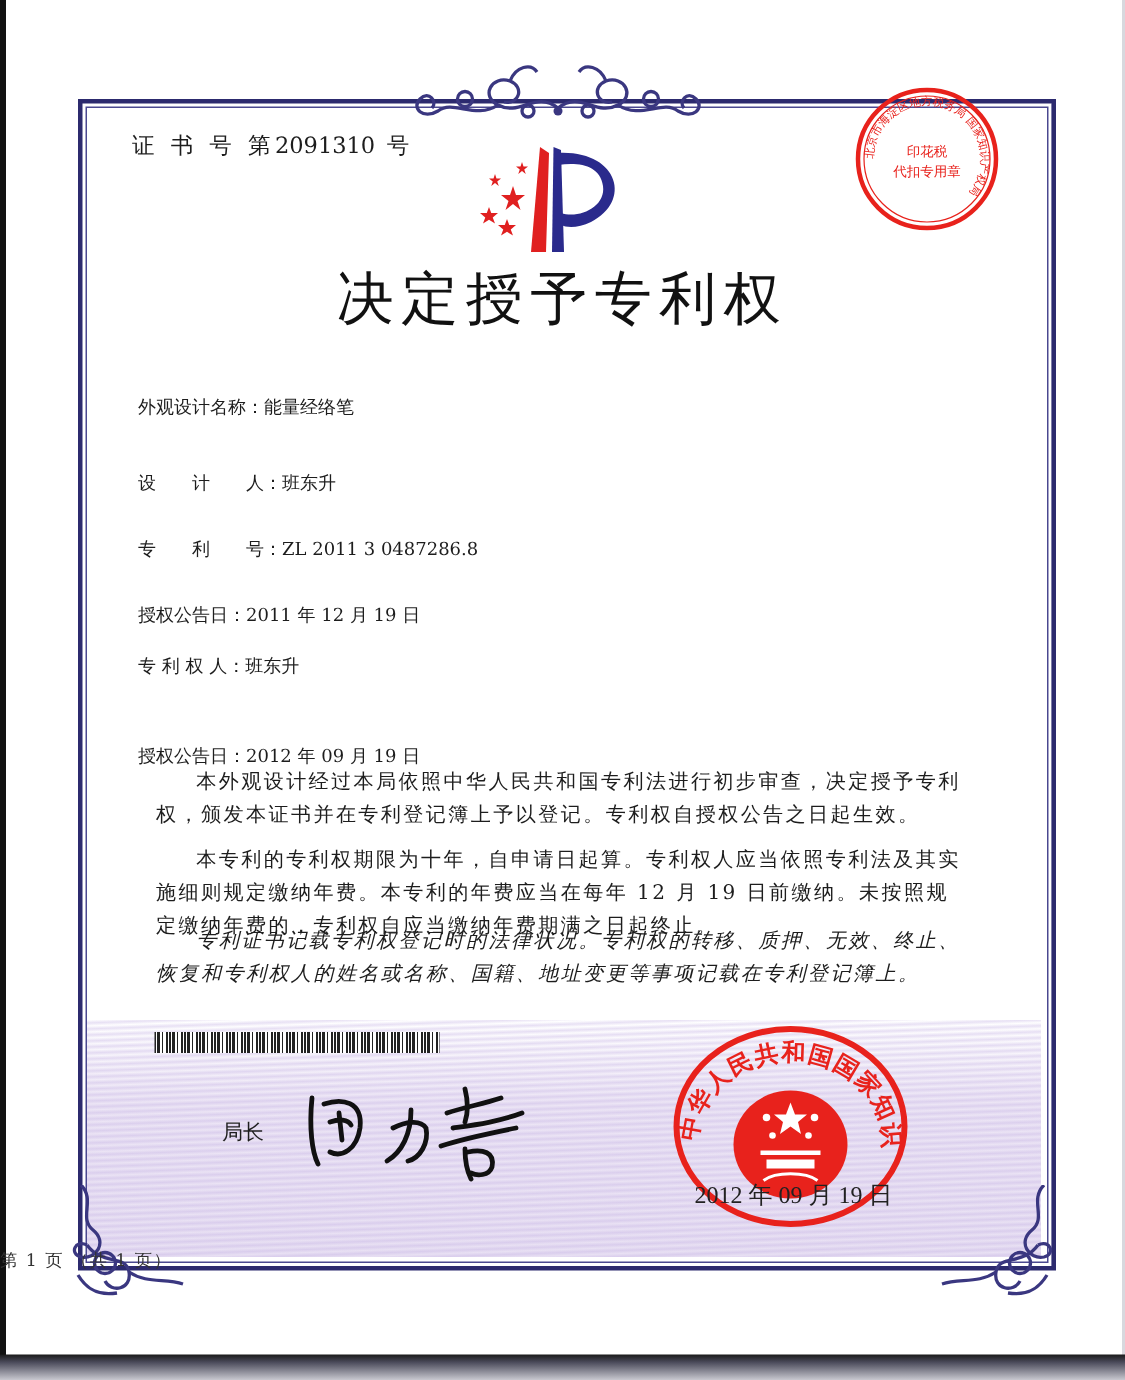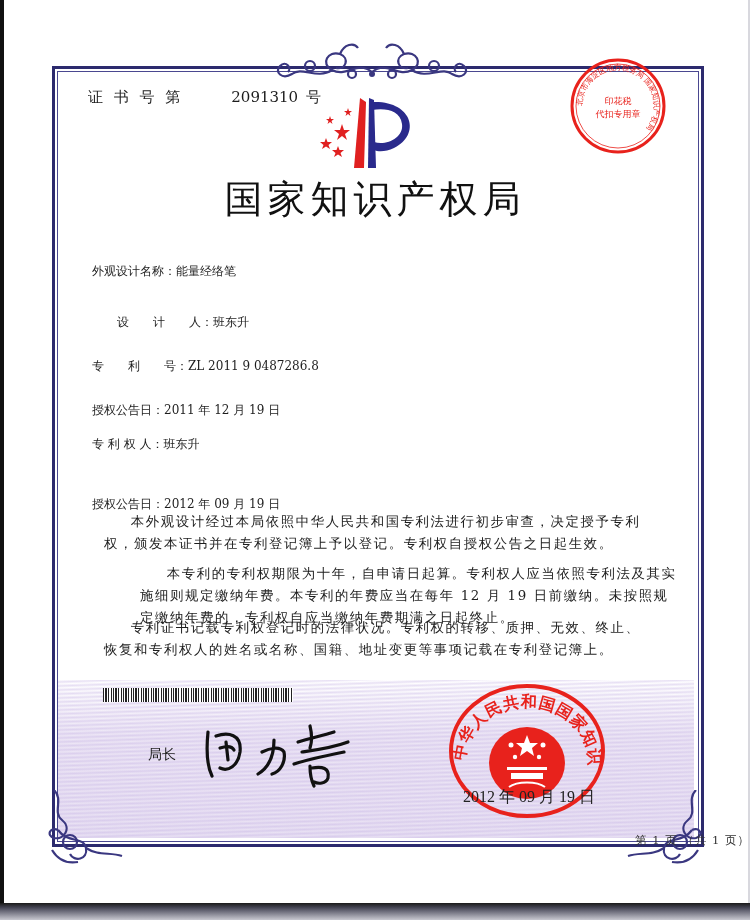--- a/index.html
+++ b/index.html
@@ -25,53 +25,53 @@
       linear-gradient(180deg, rgba(236,228,246,0) 0%, #ece5f5 35%, #e8e0f3 100%);
   }
   .ornament-top {
     position:absolute; left:262px; top:30px; width:220px; height:60px;
   }
   .ornament-corner { position:absolute; width:80px; height:80px; }
 
   .cert-no {
     position:absolute; left:88px; top:88px; font-size:15px; letter-spacing:3px;
   }
-  .cert-no .num { letter-spacing:0;margin-left:48px; }
+  .cert-no .num { letter-spacing:0; }
 
   .logo { position:absolute; left:312px; top:94px; width:110px; height:76px; }
 
   .title {
     position:absolute; left:0; width:750px; top:174px; text-align:center;
     font-family:"DejaVu Sans", "Liberation Sans", sans-serif;
     font-size:38px; letter-spacing:5px; color:#111; font-weight:normal;
   }
 
   .field { position:absolute; left:92px; font-size:12px; }
   .field .lbl, .field .val { display:inline; }
 
   .para {
     position:absolute; left:104px; width:540px; font-size:13.4px; line-height:22px; letter-spacing:1.6px;
     text-indent:2em;
   }
   .para.p1 { top:511px; }
-  .para.p2 { top:563px;margin-left:36px; }
-  .para.p3 { top:617px; }
+  .para.p2 { top:563px; }
+  .para.p3 { top:617px;font-style:italic; }
 
   .barcode { position:absolute; left:103px; top:688px; width:190px; height:14px;
     background:repeating-linear-gradient(90deg,#222 0 1px,#fff 1px 2px,#222 2px 4px,#fff 4px 5px,#222 5px 6px,#fff 6px 8px,#222 8px 9px,#fff 9px 10px); }
 
   .director-label { position:absolute; left:148px; top:746px; font-family:"DejaVu Sans","Liberation Sans",sans-serif; font-size:14px; }
   .signature { position:absolute; left:198px; top:712px; width:160px; height:80px; }
 
   .seal-big { position:absolute; left:447px; top:683px; width:160px; height:136px; }
   .seal-date { position:absolute; left:463px; top:787px; font-family:"Liberation Serif","DejaVu Serif",serif; font-size:16px; color:#222; }
 
   .seal-small { position:absolute; left:568px; top:56px; width:100px; height:100px; }
 
-  .page-no { position:absolute; left:0; width:750px; top:833px; text-align:right; font-size:11.5px; letter-spacing:1px; color:#333; }
+  .page-no { position:absolute; left:0; width:750px; top:833px; text-align:left; font-size:11.5px; letter-spacing:1px; color:#333; }
 </style>
 </head>
 <body>
 
 <div class="scan-left"></div>
 <div class="scan-right"></div>
 <div class="scan-bottom"></div>
 
 <div class="tint"></div>
 <div class="frame"></div>
@@ -132,30 +132,30 @@
   <path d="M60 8 C100 6 110 40 82 54 C74 58 66 58 62 56 L62 48 C74 52 92 44 90 30 C88 16 74 14 60 16 Z" fill="#2a2a8c"></path>
   <g fill="#e02020">
     <polygon points="30,30 32,36 38,36 33,40 35,46 30,42 25,46 27,40 22,36 28,36"></polygon>
     <polygon points="14,44 15.5,48 20,48 16.5,51 18,55 14,52.5 10,55 11.5,51 8,48 12.5,48"></polygon>
     <polygon points="26,52 27.5,56 32,56 28.5,59 30,63 26,60.5 22,63 23.5,59 20,56 24.5,56"></polygon>
     <polygon points="18,22 19,25 22,25 19.5,27 20.5,30 18,28 15.5,30 16.5,27 14,25 17,25"></polygon>
     <polygon points="36,14 37,17 40,17 37.5,19 38.5,22 36,20 33.5,22 34.5,19 32,17 35,17"></polygon>
   </g>
 </svg>
 
-<div class="title">国家知识产权局</div>
+<div class="title">决定授予专利权</div>
 
 <div class="field" style="top:263px;">
   <span class="lbl">外观设计名称：</span><span class="val">能量经络笔</span>
 </div>
-<div class="field" style="top:314px;margin-left:25px;">
+<div class="field" style="top:314px;">
   <span class="lbl">设　　计　　人：</span><span class="val">班东升</span>
 </div>
 <div class="field" style="top:358px;">
-  <span class="lbl">专　　利　　号：</span><span class="val">ZL 2011 9 0487286.8</span>
+  <span class="lbl">专　　利　　号：</span><span class="val">ZL 2011 3 0487286.8</span>
 </div>
 <div class="field" style="top:402px;">
   <span class="lbl">授权公告日：</span><span class="val">2011 年 12 月 19 日</span>
 </div>
 <div class="field" style="top:436px;">
   <span class="lbl">专 利 权 人：</span><span class="val">班东升</span>
 </div>
 <div class="field" style="top:496px;">
   <span class="lbl">授权公告日：</span><span class="val">2012 年 09 月 19 日</span>
 </div>

